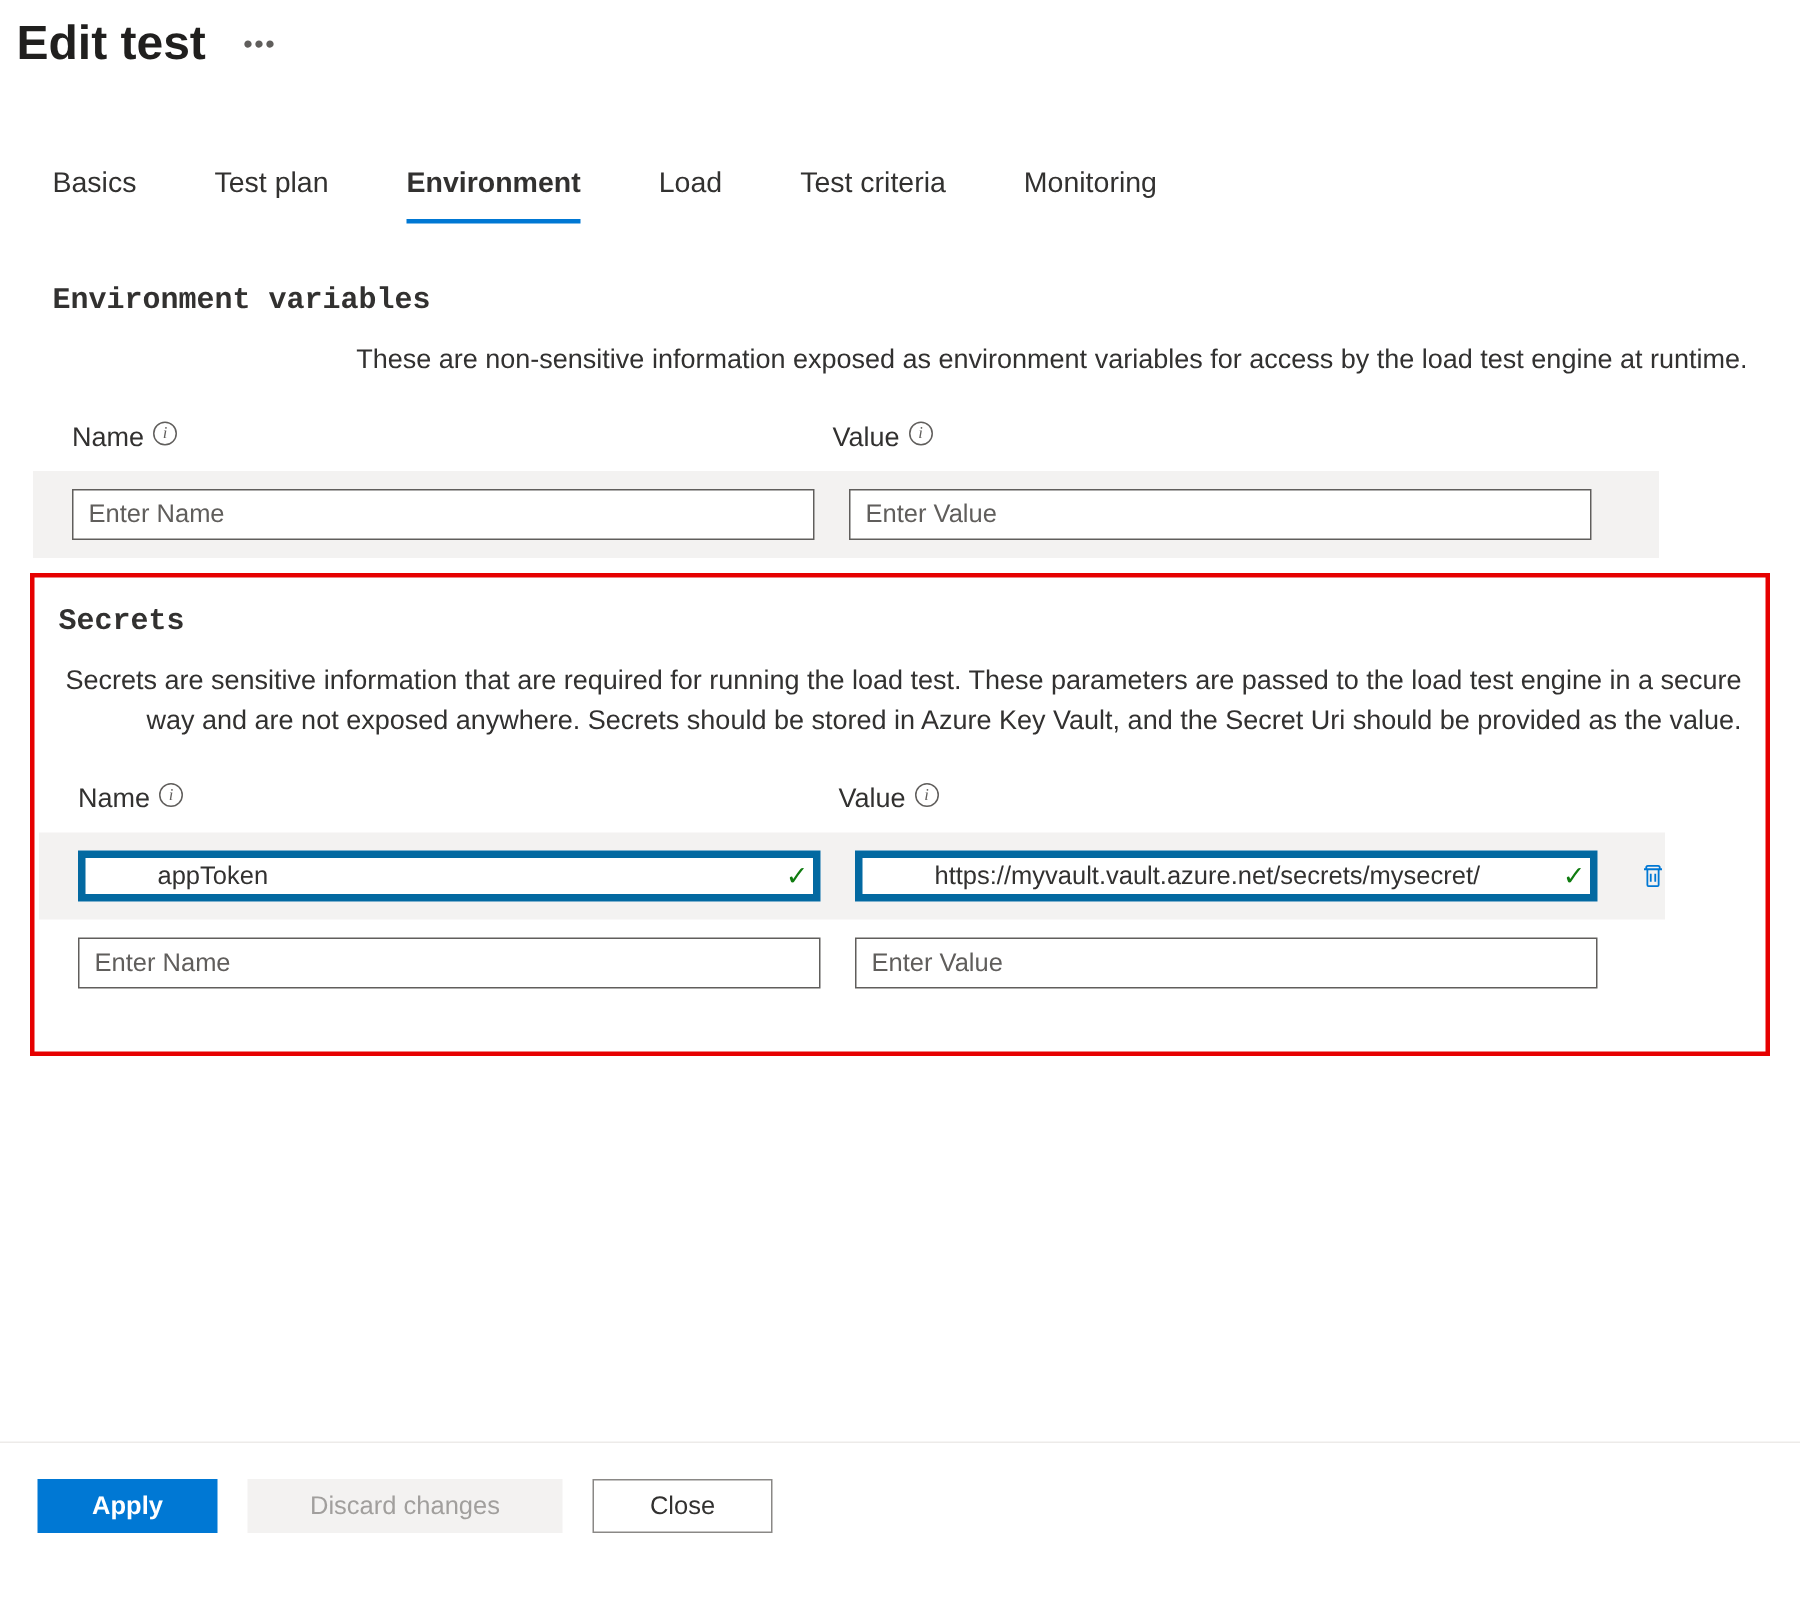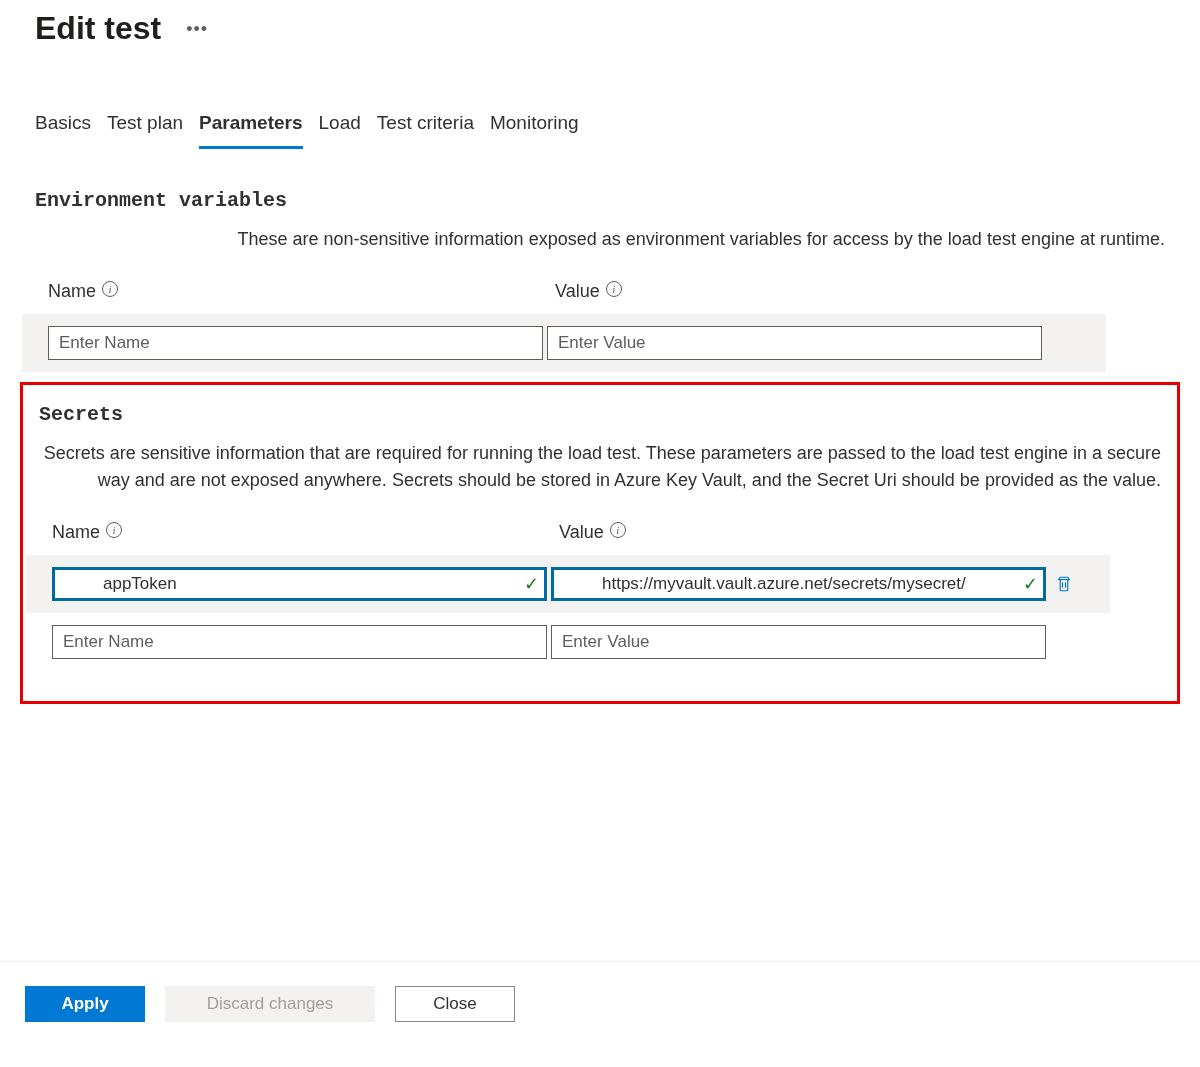--- a/index.html
+++ b/index.html
@@ -9,39 +9,39 @@
     }
     body {
       font-family: "Segoe UI", -apple-system, BlinkMacSystemFont, sans-serif;
       background: #fff;
       color: #323130;
       width: 1200px;
       height: 1067px;
       position: relative;
     }
     .header {
-      padding: 10px 25px 0 35px;
+      padding: 10px 25px 0 11px;
       display: flex;
       align-items: center;
       gap: 25px;
     }
     .header h1 {
       font-size: 32px;
       font-weight: 600;
       color: #201f1e;
     }
     .more-dots {
       color: #605e5c;
       font-size: 18px;
       line-height: 1;
       letter-spacing: 1px;
     }
     .tabs {
       display: flex;
-      gap: 16px;
+      gap: 52px;
       padding: 65px 35px 0 35px;
       border-bottom: none;
     }
     .tab {
       font-size: 19px;
       color: #323130;
       padding-bottom: 12px;
       cursor: pointer;
       border-bottom: 3px solid transparent;
     }
@@ -89,21 +89,21 @@
       justify-content: center;
       font-size: 11px;
       font-style: italic;
       color: #605e5c;
       font-family: Georgia, serif;
     }
     .row-strip {
       grid-column: 1 / -1;
       display: grid;
       grid-template-columns: 495px 495px 40px;
-      column-gap: 4px;
+      column-gap: 23px;
       align-items: center;
       padding: 12px 0 12px 13px;
     }
     .row-strip.shaded {
       background: #f3f2f1;
       padding-right: 13px;
       margin-left: -13px;
       padding-left: 26px;
       width: calc(100% + 30px);
     }
@@ -119,21 +119,21 @@
       font-size: 17px;
       border: 1px solid #605e5c;
       outline: none;
       background: #fff;
       color: #323130;
     }
     .field input::placeholder {
       color: #605e5c;
     }
     .field.valid input {
-      border: 3px solid #0369a1;
+      border: 5px solid #0369a1;
       padding-right: 32px;
       padding-left: 48px;
     }
     .check-icon {
       position: absolute;
       right: 8px;
       color: #107c10;
       font-size: 18px;
       pointer-events: none;
     }
@@ -203,21 +203,21 @@
 <body>
 
 <div class="header">
   <h1>Edit test</h1>
   <span class="more-dots">•••</span>
 </div>
 
 <div class="tabs">
   <div class="tab">Basics</div>
   <div class="tab">Test plan</div>
-  <div class="tab active">Parameters</div>
+  <div class="tab active">Environment</div>
   <div class="tab">Load</div>
   <div class="tab">Test criteria</div>
   <div class="tab">Monitoring</div>
 </div>
 
 <div class="section">
   <div class="section-title">Environment variables</div>
   <div class="section-desc">These are non-sensitive information exposed as environment variables for access by the load test engine at runtime.</div>
 
   <div class="env-wrap">

